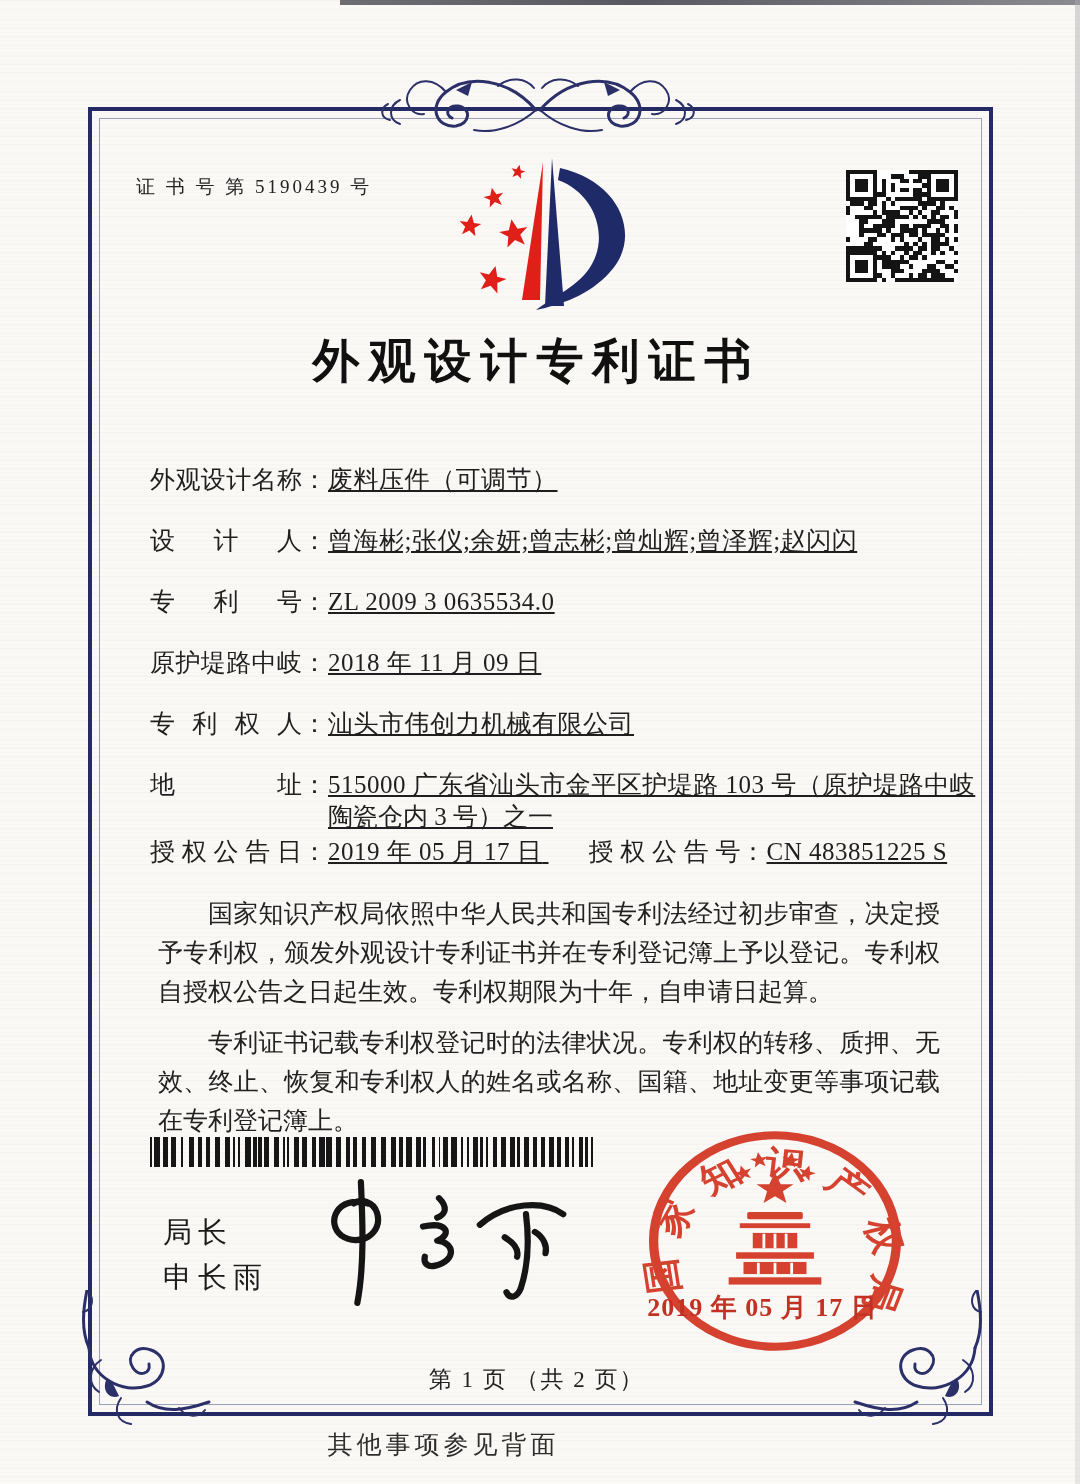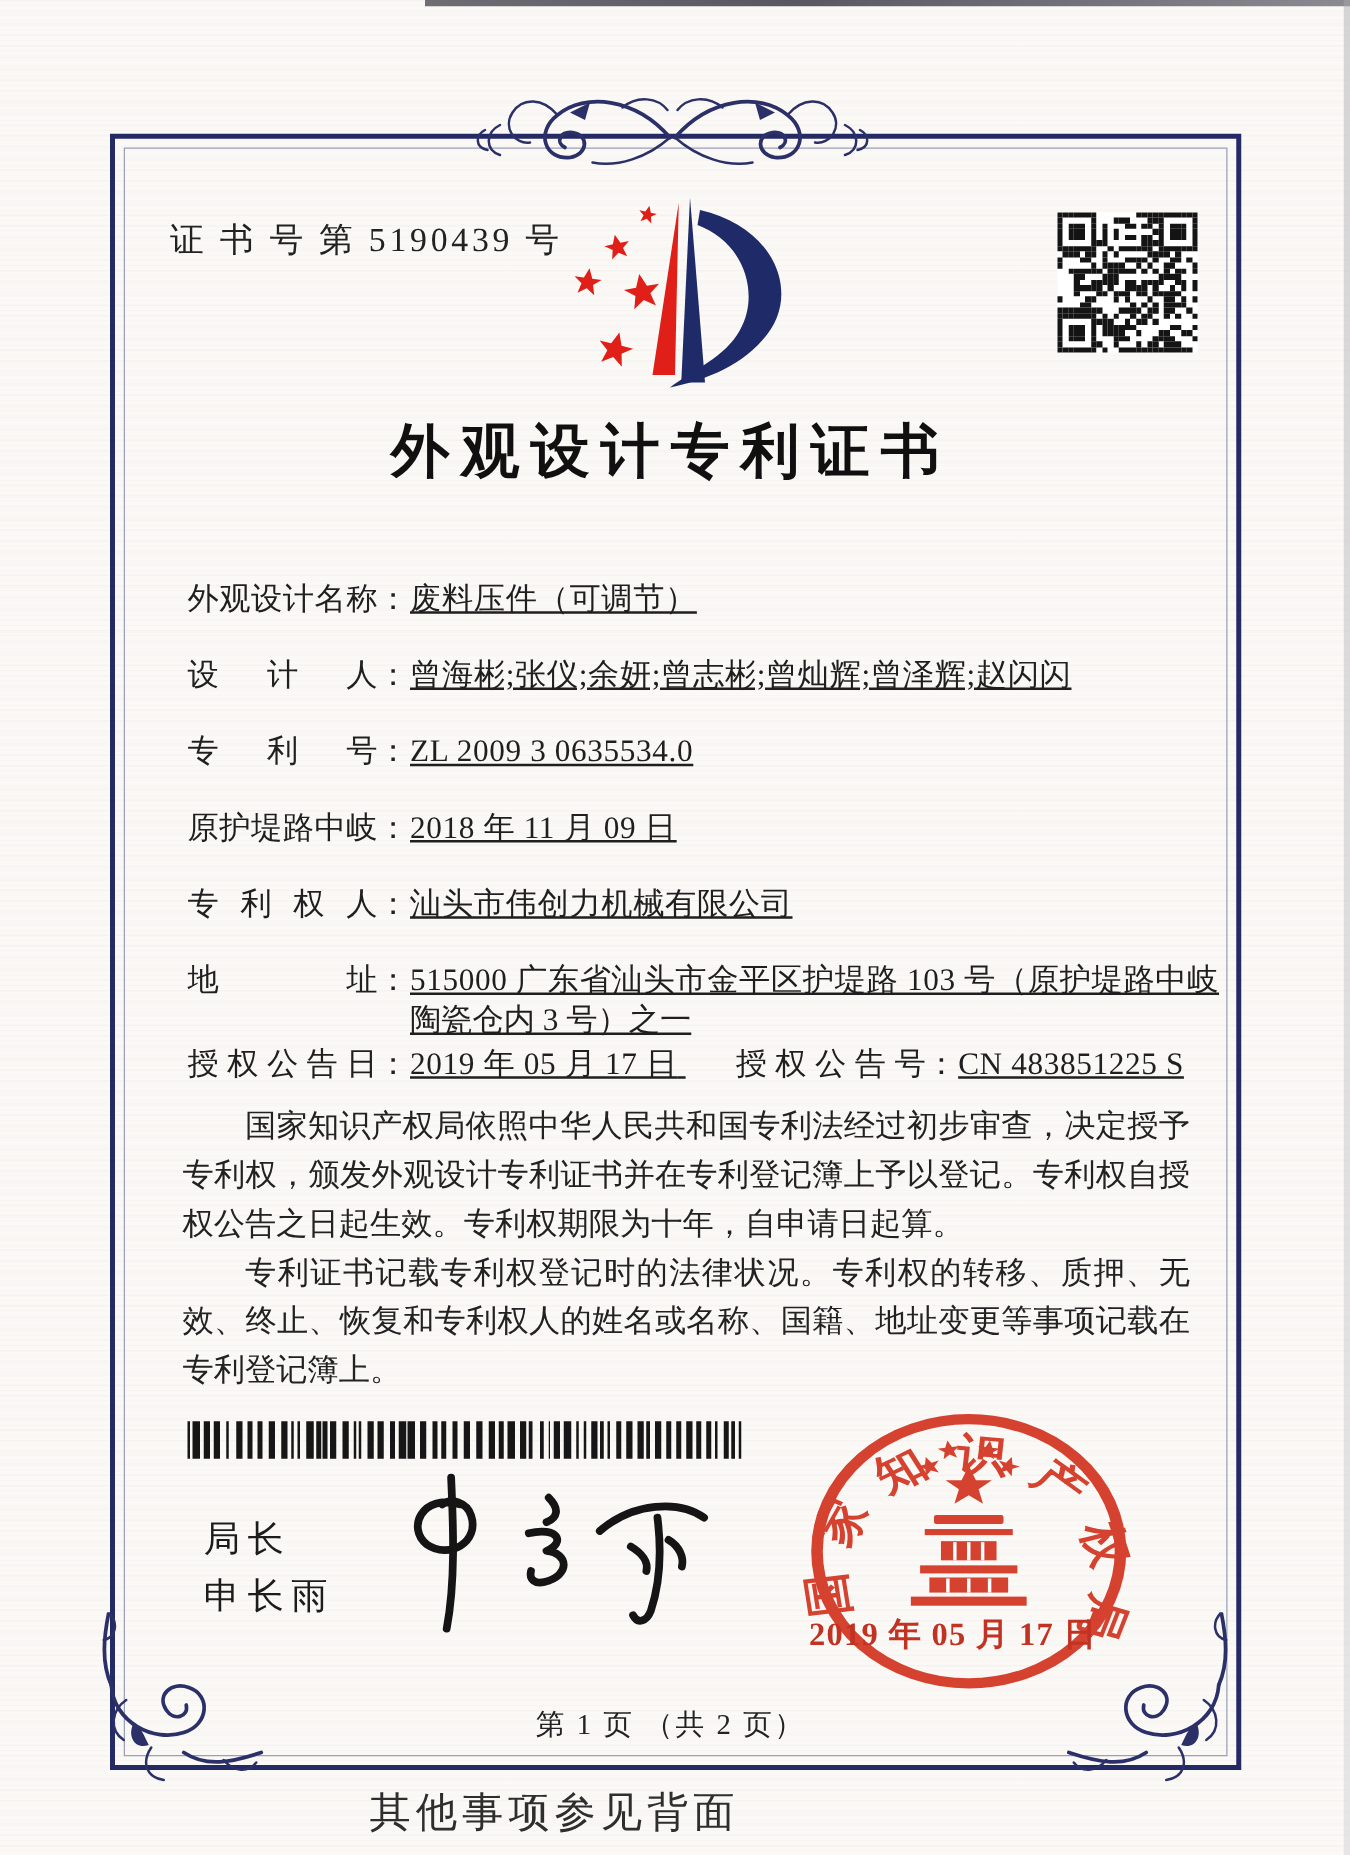--- a/index.html
+++ b/index.html
@@ -22,21 +22,21 @@
   .frame::after{content:"";position:absolute;inset:7px;border:1px solid #9aa0b8;}
   .ornament-top{position:absolute;left:378px;top:62px;width:320px;height:90px;}
   .corner-fl{position:absolute;width:152px;height:150px;}
   .corner-bl{left:60px;top:1290px;}
   .corner-br{left:852px;top:1290px;transform:scaleX(-1);}
   .orn-stroke{fill:none;stroke:#2b3069;stroke-width:3;stroke-linecap:round;}
   .orn-thin{fill:none;stroke:#2b3069;stroke-width:2;stroke-linecap:round;}
   .orn-fill{fill:#2b3069;stroke:none;}
 
   
-  .cert-no{position:absolute;left:136px;top:174px;font-size:27px;letter-spacing:3px;color:#222;}
+  .cert-no{position:absolute;left:136px;top:174px;font-size:19px;letter-spacing:3px;color:#222;}
   .logo{position:absolute;left:440px;top:146px;width:206px;height:176px;}
   .qr{position:absolute;left:846px;top:170px;width:112px;height:112px;
     display:grid;grid-template-columns:repeat(25,1fr);grid-template-rows:repeat(25,1fr);
     background:#fff;}
   .qr div{background:transparent;}
   .qr div.qm{background:#141414;}
   .title{position:absolute;left:88px;top:330px;width:897px;text-align:center;
     font-size:47px;font-weight:700;letter-spacing:9px;color:#101010;}
 
   
@@ -46,36 +46,36 @@
   .flabel{display:inline-block;width:152px;text-align:justify;text-align-last:justify;vertical-align:top;}
   .fcolon{display:inline-block;width:26px;vertical-align:top;}
   .fvalue{letter-spacing:0.5px;}
   .addr2{margin-left:178px;}
   .grant{height:40px;}
   .grant .pair2{margin-left:40px;}
 
   
   .paras{position:absolute;left:146px;top:882px;width:806px;font-size:25px;line-height:39px;
     color:#222;text-align:justify;}
-  .paras p{margin:0;text-indent:2em;}
+  .paras p{margin:12px;text-indent:2em;}
 
   
   .barcode{position:absolute;left:150px;top:1137px;height:30px;display:flex;align-items:stretch;}
   .barcode div{background:#161616;}
   .director{position:absolute;left:163px;top:1210px;font-family:"Liberation Sans","DejaVu Sans",sans-serif;
     font-size:29px;line-height:45px;letter-spacing:6px;color:#1c1c1c;font-weight:500;}
   .signature{position:absolute;left:298px;top:1168px;width:282px;height:142px;}
   .sig-stroke{fill:none;stroke:#151515;stroke-width:7;stroke-linecap:round;stroke-linejoin:round;}
   .seal{position:absolute;left:636px;top:1120px;width:278px;height:242px;opacity:0.92;}
   .seal-date{position:absolute;left:645px;top:1290px;width:235px;text-align:center;
     font-size:26px;font-weight:700;letter-spacing:1px;color:#c13222;}
   .page-footer{position:absolute;left:88px;top:1364px;width:897px;text-align:center;
     font-size:23px;letter-spacing:2px;color:#222;}
   .back-note{position:absolute;left:0;top:1428px;width:887px;text-align:center;
-    font-size:33px;letter-spacing:4px;color:#2e2e2e;}
+    font-size:25px;letter-spacing:4px;color:#2e2e2e;}
 </style>
 </head>
 <body>
 
 <div class="page">
 
   <div class="photo-edge-top"></div>
   <div class="photo-edge-right"></div>
 
   <div class="frame"></div>

